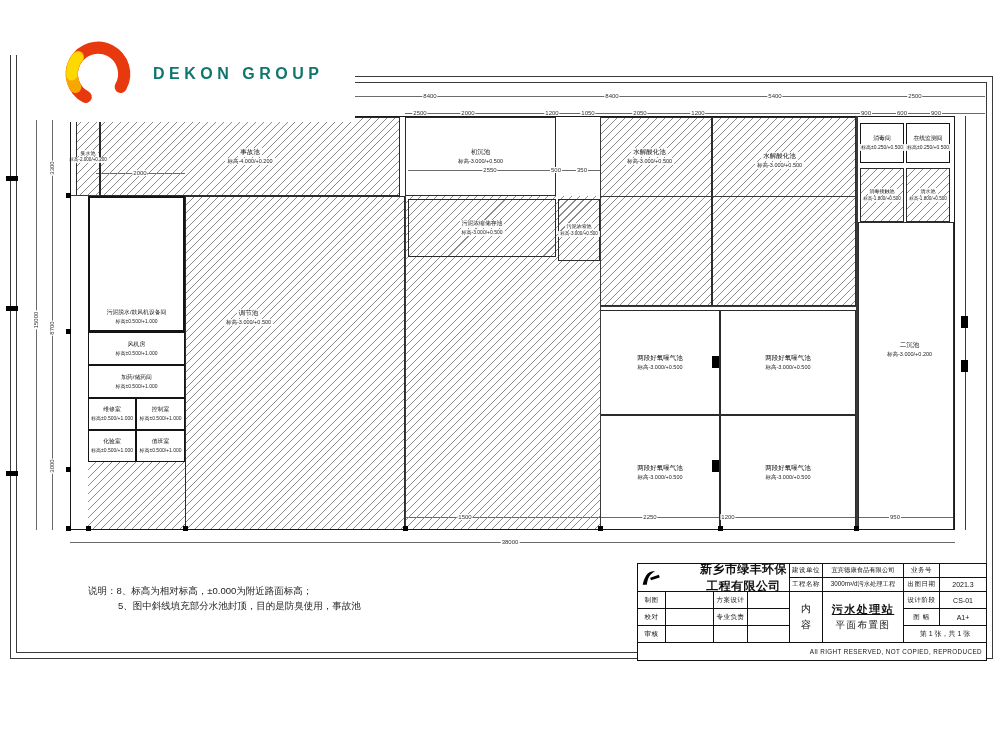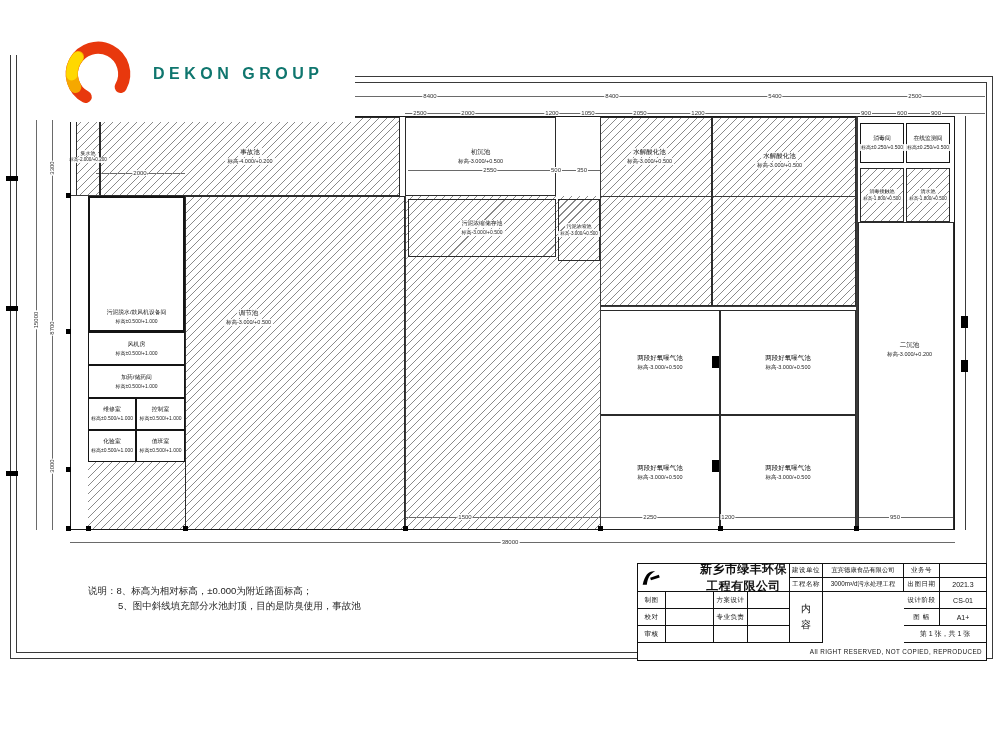--- a/index.html
+++ b/index.html
@@ -302,20 +302,24 @@
     <div class="cell" style="left:28px;top:62px;width:48px;height:17px;"></div>
     <div class="cell" style="left:76px;top:62px;width:34px;height:17px;"></div>
     <div class="cell" style="left:110px;top:62px;width:42px;height:17px;"></div>
 
     <div class="cell" style="left:152px;top:28px;width:33px;height:51px;">
       <div class="tb-nr">
         <span>内</span>
         <span>容</span>
       </div>
     </div>
+    <div class="cell" style="left:185px;top:28px;width:81px;height:51px;flex-direction:column;">
+      <span class="tb-content1">污水处理站</span>
+      <span class="tb-content2">平面布置图</span>
+    </div>
     <div class="cell lab7" style="left:266px;top:28px;width:36px;height:17px;">设计阶段</div>
     <div class="cell val" style="left:302px;top:28px;width:46px;height:17px;border-right:none;">CS-01</div>
     <div class="cell lab7" style="left:266px;top:45px;width:36px;height:17px;">图 幅</div>
     <div class="cell val" style="left:302px;top:45px;width:46px;height:17px;border-right:none;">A1+</div>
     <div class="cell val" style="left:266px;top:62px;width:82px;height:17px;border-right:none;">第 1 张，共 1 张</div>
 
     <div class="cell tb-copy" style="left:0;top:79px;width:348px;height:17px;border-right:none;border-bottom:none;">All RIGHT RESERVED, NOT COPIED, REPRODUCED</div>
   </div>
 
   <div class="abs" style="left:22px;top:40px;width:310px;height:45px;background:#fff;z-index:5;"></div>

